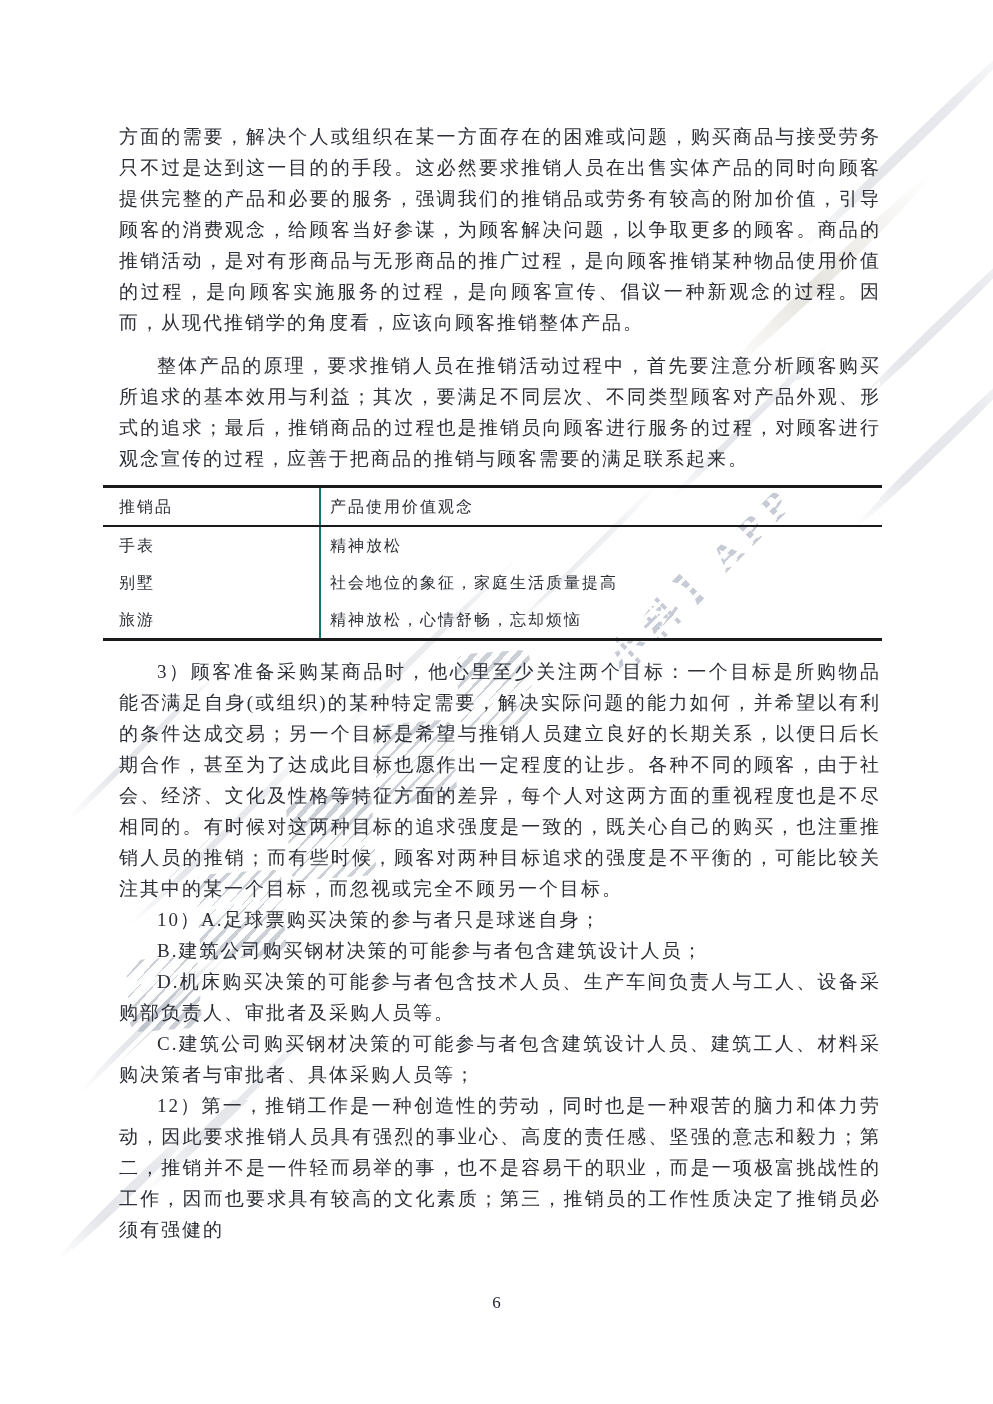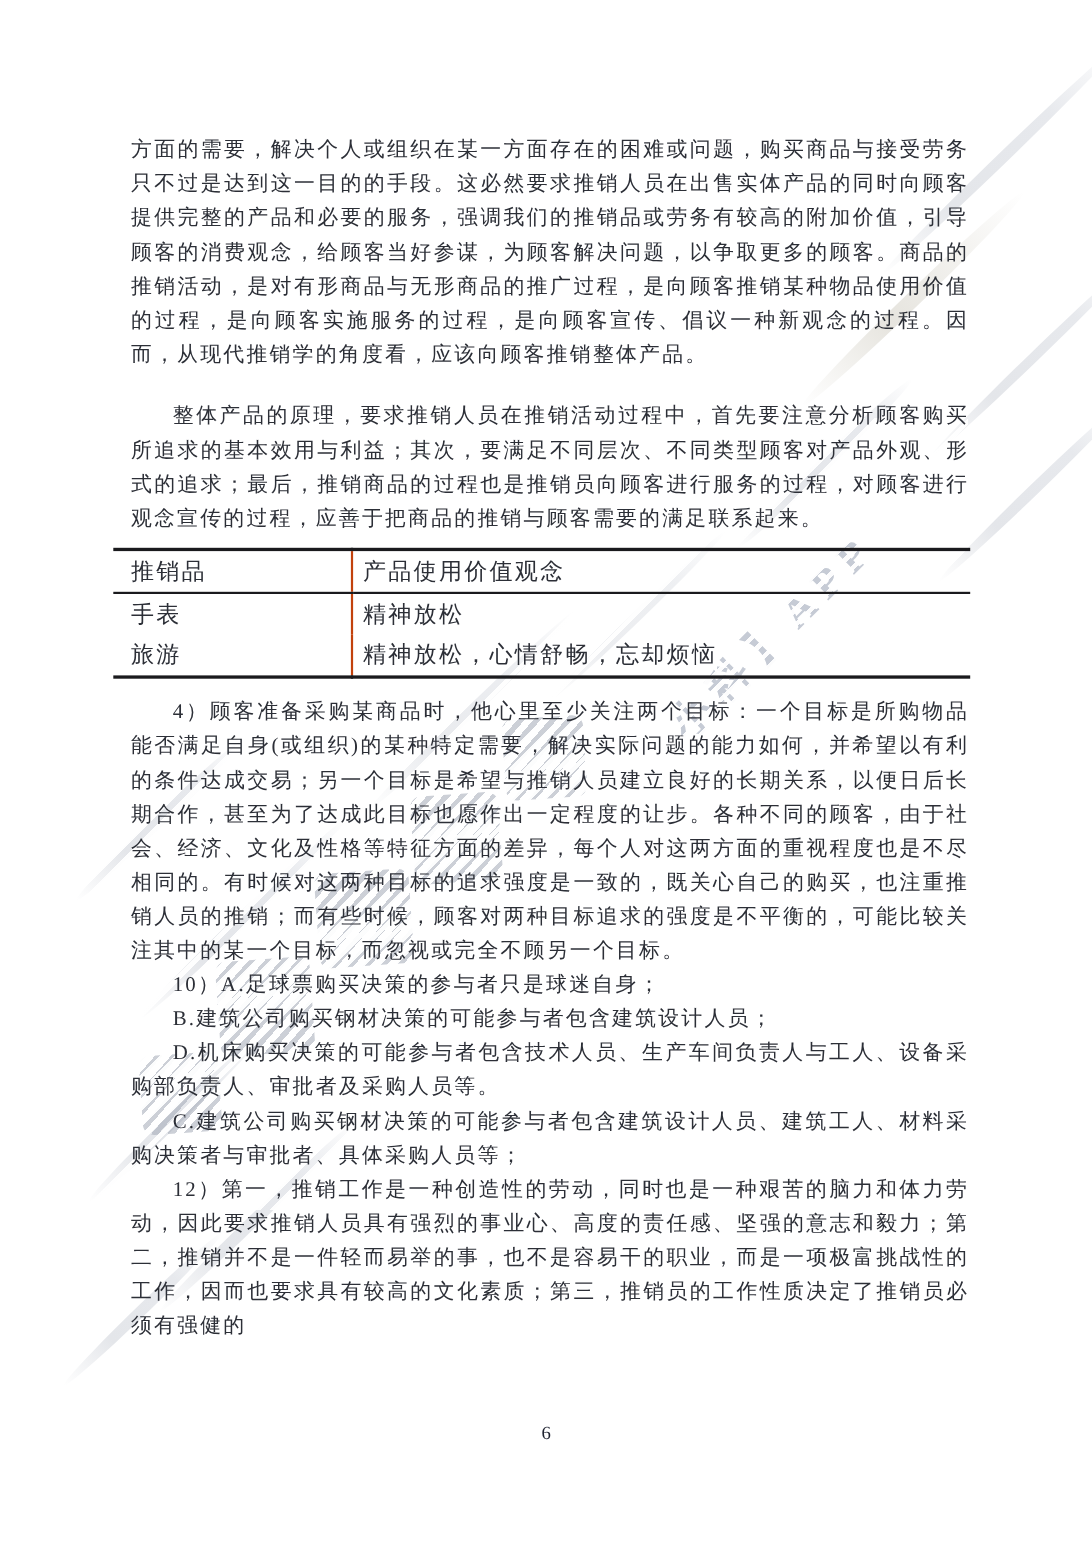--- a/index.html
+++ b/index.html
@@ -38,36 +38,36 @@
   }
 
   
   .content{
     position:absolute;left:119px;top:121px;width:762px;z-index:2;
     font-size:19px;line-height:31px;letter-spacing:2px;
     color:#2c2f37;text-align:justify;text-align-last:left;font-family:Liberation Serif, serif;
   }
   .para{margin:0;}
   .indent{text-indent:2em;}
-  .gap-s{margin-top:25px;}
+  .gap-s{margin-top:12px;}
   .gap-xs{margin-top:3px;}
 
   table.answer-table{
     border-collapse:collapse;table-layout:fixed;
     margin:11px 0 15px -16px;width:779px;
     border-top:3px solid #1a1a1d;border-bottom:3px solid #1a1a1d;
-    font-size:21px;color:#2c2f37;
+    font-size:16px;color:#2c2f37;
   }
   table.answer-table th,table.answer-table td{
     font-weight:normal;text-align:left;letter-spacing:2px;
     padding:3px 6px 3px 16px;height:25px;vertical-align:middle;
   }
   table.answer-table th{border-bottom:2px solid #1a1a1d;height:27px;}
   table.answer-table th:first-child,table.answer-table td:first-child{width:194px;}
-  table.answer-table th+th,table.answer-table td+td{border-left:2px solid #c2410c;padding-left:9px;}
+  table.answer-table th+th,table.answer-table td+td{border-left:2px solid #0f766e;padding-left:9px;}
 
   .footer{
     position:absolute;left:0;top:1293px;width:100%;z-index:2;
     text-align:center;font-size:17px;color:#1f2330;letter-spacing:0;
   }
 </style>
 </head>
 <body>
 
 <div class="page">
@@ -111,27 +111,31 @@
           <th>推销品</th>
           <th>产品使用价值观念</th>
         </tr>
       </thead>
       <tbody>
         <tr>
           <td>手表</td>
           <td>精神放松</td>
         </tr>
         <tr>
+          <td>别墅</td>
+          <td>社会地位的象征，家庭生活质量提高</td>
+        </tr>
+        <tr>
           <td>旅游</td>
           <td>精神放松，心情舒畅，忘却烦恼</td>
         </tr>
       </tbody>
     </table>
 
-    <p class="para indent">4）顾客准备采购某商品时，他心里至少关注两个目标：一个目标是所购物品能否满足自身(或组织)的某种特定需要，解决实际问题的能力如何，并希望以有利的条件达成交易；另一个目标是希望与推销人员建立良好的长期关系，以便日后长期合作，甚至为了达成此目标也愿作出一定程度的让步。各种不同的顾客，由于社会、经济、文化及性格等特征方面的差异，每个人对这两方面的重视程度也是不尽相同的。有时候对这两种目标的追求强度是一致的，既关心自己的购买，也注重推销人员的推销；而有些时候，顾客对两种目标追求的强度是不平衡的，可能比较关注其中的某一个目标，而忽视或完全不顾另一个目标。</p>
+    <p class="para indent">3）顾客准备采购某商品时，他心里至少关注两个目标：一个目标是所购物品能否满足自身(或组织)的某种特定需要，解决实际问题的能力如何，并希望以有利的条件达成交易；另一个目标是希望与推销人员建立良好的长期关系，以便日后长期合作，甚至为了达成此目标也愿作出一定程度的让步。各种不同的顾客，由于社会、经济、文化及性格等特征方面的差异，每个人对这两方面的重视程度也是不尽相同的。有时候对这两种目标的追求强度是一致的，既关心自己的购买，也注重推销人员的推销；而有些时候，顾客对两种目标追求的强度是不平衡的，可能比较关注其中的某一个目标，而忽视或完全不顾另一个目标。</p>
     <p class="para indent">10）A.足球票购买决策的参与者只是球迷自身；</p>
     <p class="para indent">B.建筑公司购买钢材决策的可能参与者包含建筑设计人员；</p>
     <p class="para indent">D.机床购买决策的可能参与者包含技术人员、生产车间负责人与工人、设备采购部负责人、审批者及采购人员等。</p>
     <p class="para indent">C.建筑公司购买钢材决策的可能参与者包含建筑设计人员、建筑工人、材料采购决策者与审批者、具体采购人员等；</p>
     <p class="para indent">12）第一，推销工作是一种创造性的劳动，同时也是一种艰苦的脑力和体力劳动，因此要求推销人员具有强烈的事业心、高度的责任感、坚强的意志和毅力；第二，推销并不是一件轻而易举的事，也不是容易干的职业，而是一项极富挑战性的工作，因而也要求具有较高的文化素质；第三，推销员的工作性质决定了推销员必须有强健的</p>
   </div>
 
   <div class="footer">6</div>
 </div>
 

